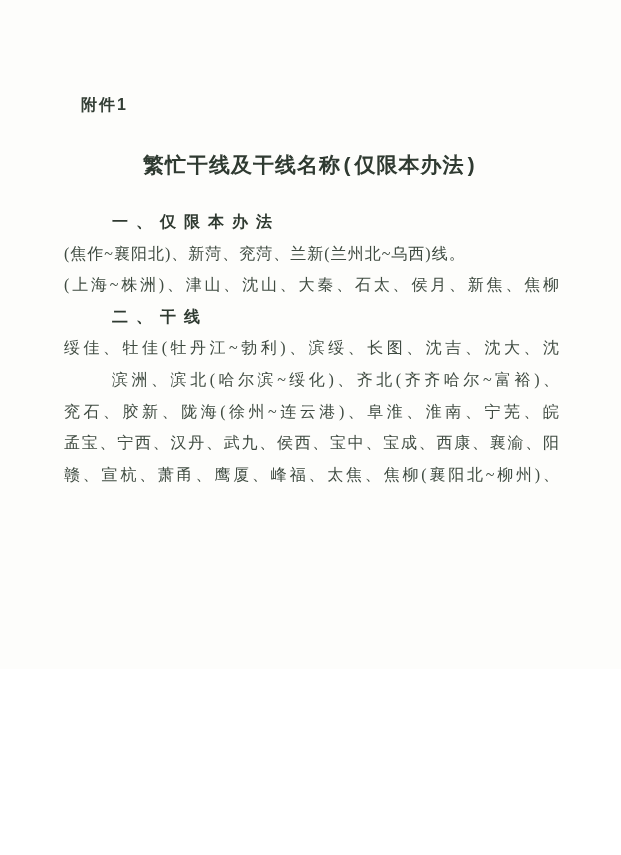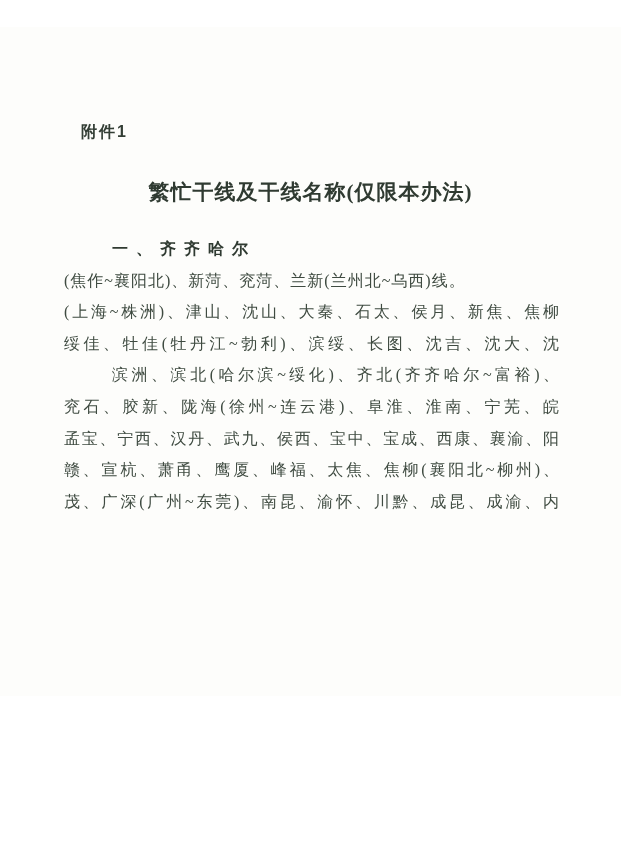--- a/index.html
+++ b/index.html
@@ -10,21 +10,20 @@
     background: #ffffff;
   }
   .page {
     position: relative;
     width: 621px;
     height: 669px;
     background: #fdfdfb;
     overflow: hidden;
     font-family: "Liberation Serif", serif;
     color: #3f4b41;
-    margin-top: 27px;
   }
   .attachment {
     position: absolute;
     left: 81px;
     top: 95px;
     font-size: 16px;
     font-weight: bold;
     letter-spacing: 2px;
     color: #333e35;
     font-family: "Liberation Sans", sans-serif;
@@ -33,21 +32,21 @@
     position: absolute;
     left: 0;
     right: 0;
     top: 151px;
     margin: 0;
     text-align: center;
     font-size: 21px;
     font-weight: bold;
     letter-spacing: 1px;
     color: #2f3a31;
-    font-family: Liberation Serif, serif;
+    font-family: Liberation Mono, monospace;
   }
   .content {
     position: absolute;
     left: 64px;
     top: 206px;
     width: 496px;
     font-size: 16px;
     line-height: 31.6px;
     letter-spacing: 1px;
   }
@@ -83,30 +82,30 @@
 <body>
 
 <div class="page">
 
   <div class="attachment">附件1</div>
 
   <h1 class="title">繁忙干线及干线名称(仅限本办法)</h1>
 
   <div class="content">
 
-    <div class="heading">一、齐齐哈尔</div>
+    <div class="heading">一、仅限本办法</div>
 
     <div class="bline">(焦作~襄阳北)、新菏、兖菏、兰新(兰州北~乌西)线。</div>
     <div class="bline jfy">(上海~株洲)、津山、沈山、大秦、石太、侯月、新焦、焦柳</div>
 
+    <div class="heading">二、干线</div>
 
     <div class="bline jfy">绥佳、牡佳(牡丹江~勃利)、滨绥、长图、沈吉、沈大、沈</div>
     <div class="bline jfy first">滨洲、滨北(哈尔滨~绥化)、齐北(齐齐哈尔~富裕)、</div>
     <div class="bline jfy">兖石、胶新、陇海(徐州~连云港)、阜淮、淮南、宁芜、皖</div>
     <div class="bline jfy">孟宝、宁西、汉丹、武九、侯西、宝中、宝成、西康、襄渝、阳</div>
     <div class="bline jfy">赣、宣杭、萧甬、鹰厦、峰福、太焦、焦柳(襄阳北~柳州)、</div>
-    <div class="bline jfy">茂、广深(广州~东莞)、南昆、渝怀、川黔、成昆、成渝、内</div>
 
   </div>
 
   <div class="pagenum">— 34 —</div>
 
 </div>
 
 </body></html>

